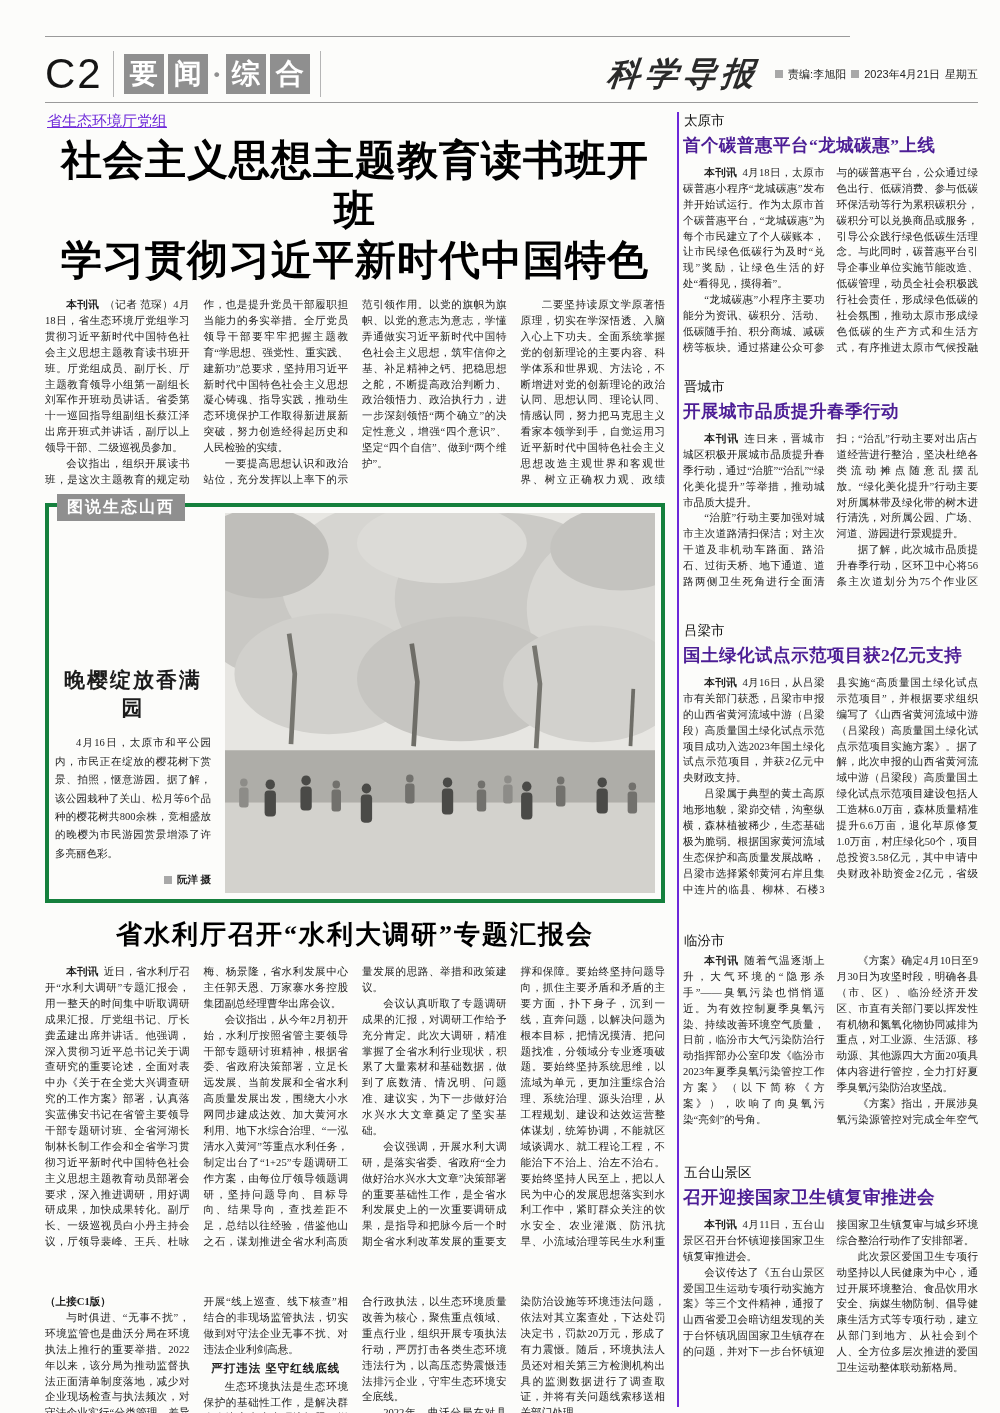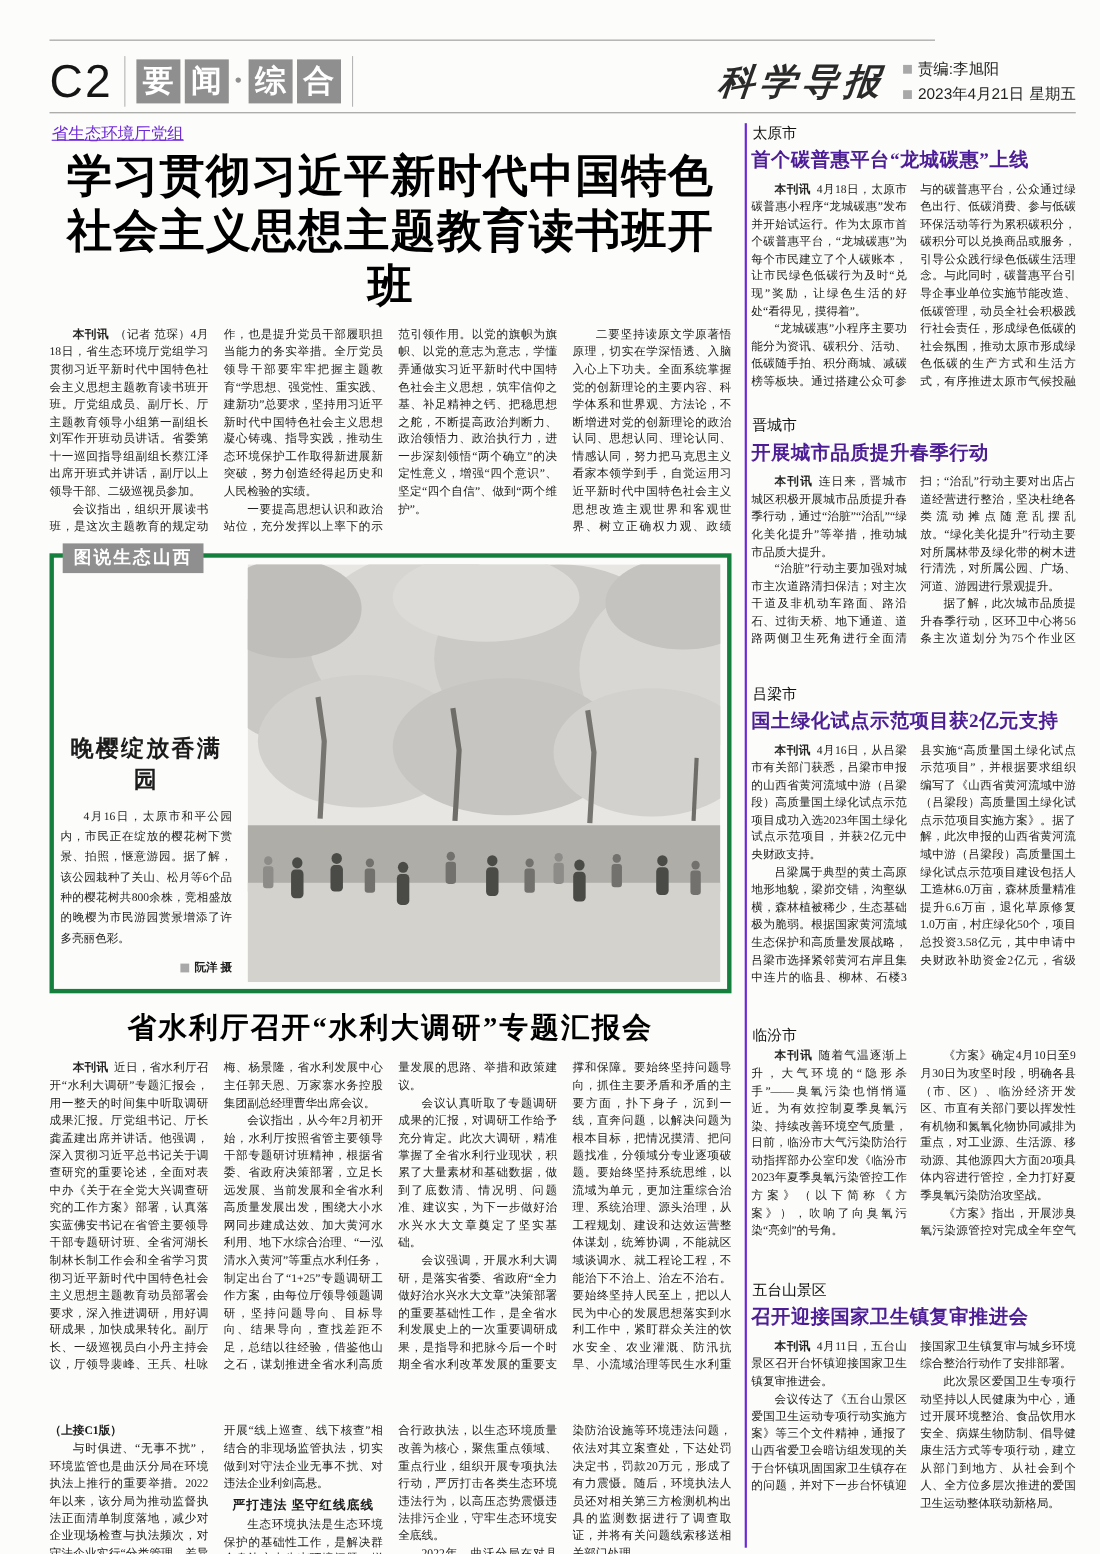--- a/index.html
+++ b/index.html
@@ -10,22 +10,22 @@
   .header-left{display:flex;align-items:center;gap:10px;}
   .pageno{font-family:"Liberation Sans","DejaVu Sans",sans-serif;font-size:42px;letter-spacing:2px;color:#151515;}
   .vsep{width:1px;height:46px;background:#b5b5b5;}
   .tiles{display:flex;align-items:center;gap:4px;}
   .tile{display:inline-flex;width:40px;height:40px;background:#8f8f8f;color:#fff;align-items:center;justify-content:center;
         font-family:"Liberation Sans","DejaVu Sans",sans-serif;font-weight:bold;font-size:28px;}
   .tiledot{color:#8f8f8f;font-weight:bold;font-size:30px;line-height:1;}
   .masthead{display:flex;align-items:center;gap:16px;}
   .paper-name{font-family:"DejaVu Serif","Liberation Serif",serif;font-style:italic;font-weight:bold;
               font-size:33px;letter-spacing:5px;color:#2a2a2a;transform:skewX(-6deg);}
-  .credits{display:flex;flex-direction:column;gap:5px;font-family:"Liberation Sans","DejaVu Sans",sans-serif;
-           font-size:14px;color:#222;}
+  .credits{display:flex;flex-direction:row;gap:5px;font-family:"Liberation Sans","DejaVu Sans",sans-serif;
+           font-size:11px;color:#222;}
   .credit-line{display:flex;align-items:center;gap:5px;}
   .sq{width:8px;height:8px;background:#a8a8a8;display:inline-block;flex:none;}
   .rule2{position:absolute;left:45px;right:22px;top:102px;border-top:1px solid #9a9a9a;}
   .content{position:absolute;left:45px;right:22px;top:112px;bottom:6px;display:flex;}
   .main-col{width:620px;flex:none;}
   .rail{flex:1;margin-left:12px;border-left:2px solid #6d28d9;padding-left:4px;}
 
   
   p.para{margin:0;text-indent:2em;text-align:justify;font-size:10.6px;line-height:1.5;color:#222;}
   .lead{margin-right:0.5em;}
@@ -102,22 +102,22 @@
     </div>
   </div>
   <div class="rule2"></div>
 
   <div class="content">
 
     <div class="main-col">
 
       <div>
         <p class="kicker-main">省生态环境厅党组</p>
+        <h1 class="h1">社会主义思想主题教育读书班开班</h1>
         <h1 class="h1">学习贯彻习近平新时代中国特色</h1>
-        <h1 class="h1">社会主义思想主题教育读书班开班</h1>
         <div class="cols4 main-body">
           <p class="para"><b class="lead">本刊讯</b><span>（记者 范琛）4月18日，省生态环境厅党组学习贯彻习近平新时代中国特色社会主义思想主题教育读书班开班。厅党组成员、副厅长、厅主题教育领导小组第一副组长刘军作开班动员讲话。省委第十一巡回指导组副组长蔡江泽出席开班式并讲话，副厅以上领导干部、二级巡视员参加。</span></p>
           <p class="para">会议指出，组织开展读书班，是这次主题教育的规定动作，也是提升党员干部履职担当能力的务实举措。全厅党员领导干部要牢牢把握主题教育“学思想、强党性、重实践、建新功”总要求，坚持用习近平新时代中国特色社会主义思想凝心铸魂、指导实践，推动生态环境保护工作取得新进展新突破，努力创造经得起历史和人民检验的实绩。</p>
           <p class="para">一要提高思想认识和政治站位，充分发挥以上率下的示范引领作用。以党的旗帜为旗帜、以党的意志为意志，学懂弄通做实习近平新时代中国特色社会主义思想，筑牢信仰之基、补足精神之钙、把稳思想之舵，不断提高政治判断力、政治领悟力、政治执行力，进一步深刻领悟“两个确立”的决定性意义，增强“四个意识”、坚定“四个自信”、做到“两个维护”。</p>
           <p class="para">二要坚持读原文学原著悟原理，切实在学深悟透、入脑入心上下功夫。全面系统掌握党的创新理论的主要内容、科学体系和世界观、方法论，不断增进对党的创新理论的政治认同、思想认同、理论认同、情感认同，努力把马克思主义看家本领学到手，自觉运用习近平新时代中国特色社会主义思想改造主观世界和客观世界、树立正确权力观、政绩观、事业观，推动解决生态环境保护领域新老难题。</p>
 
         </div>
       </div>
 
       <div class="photo-box">

